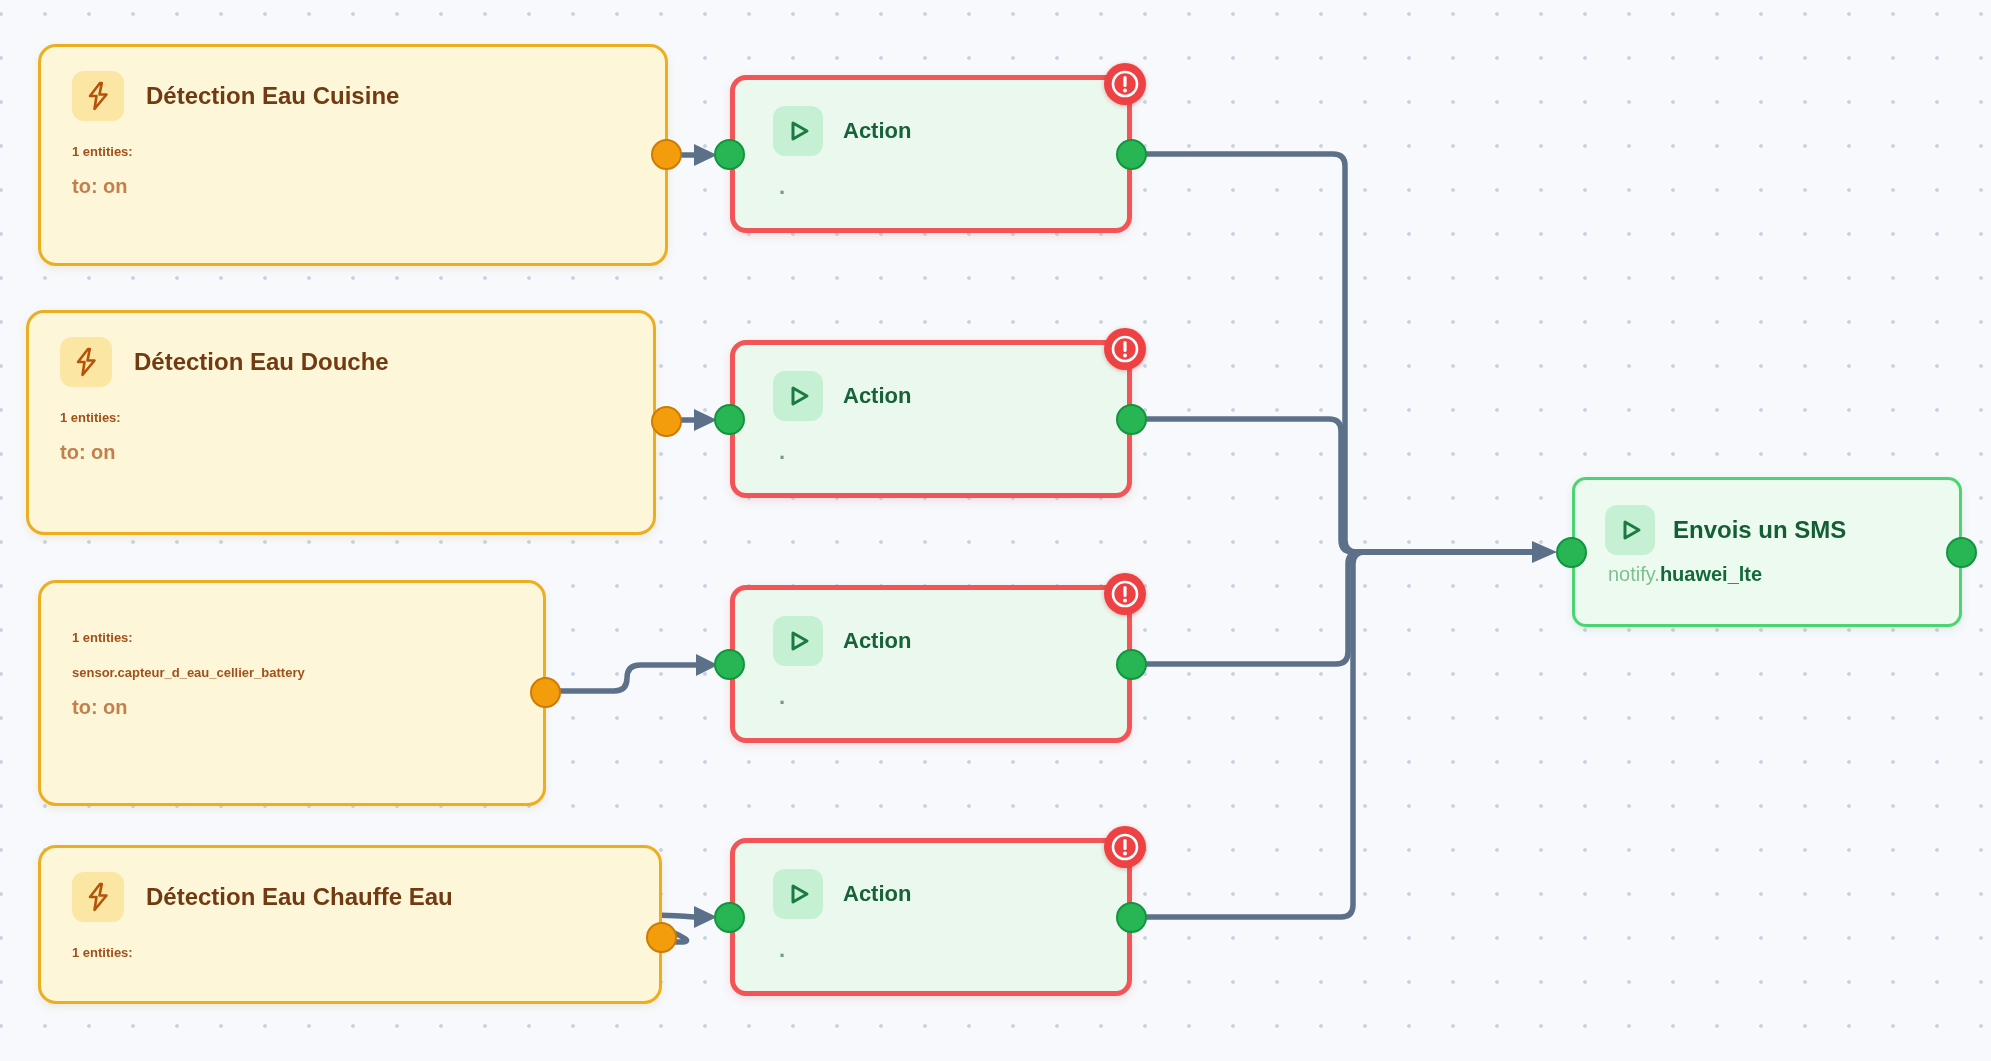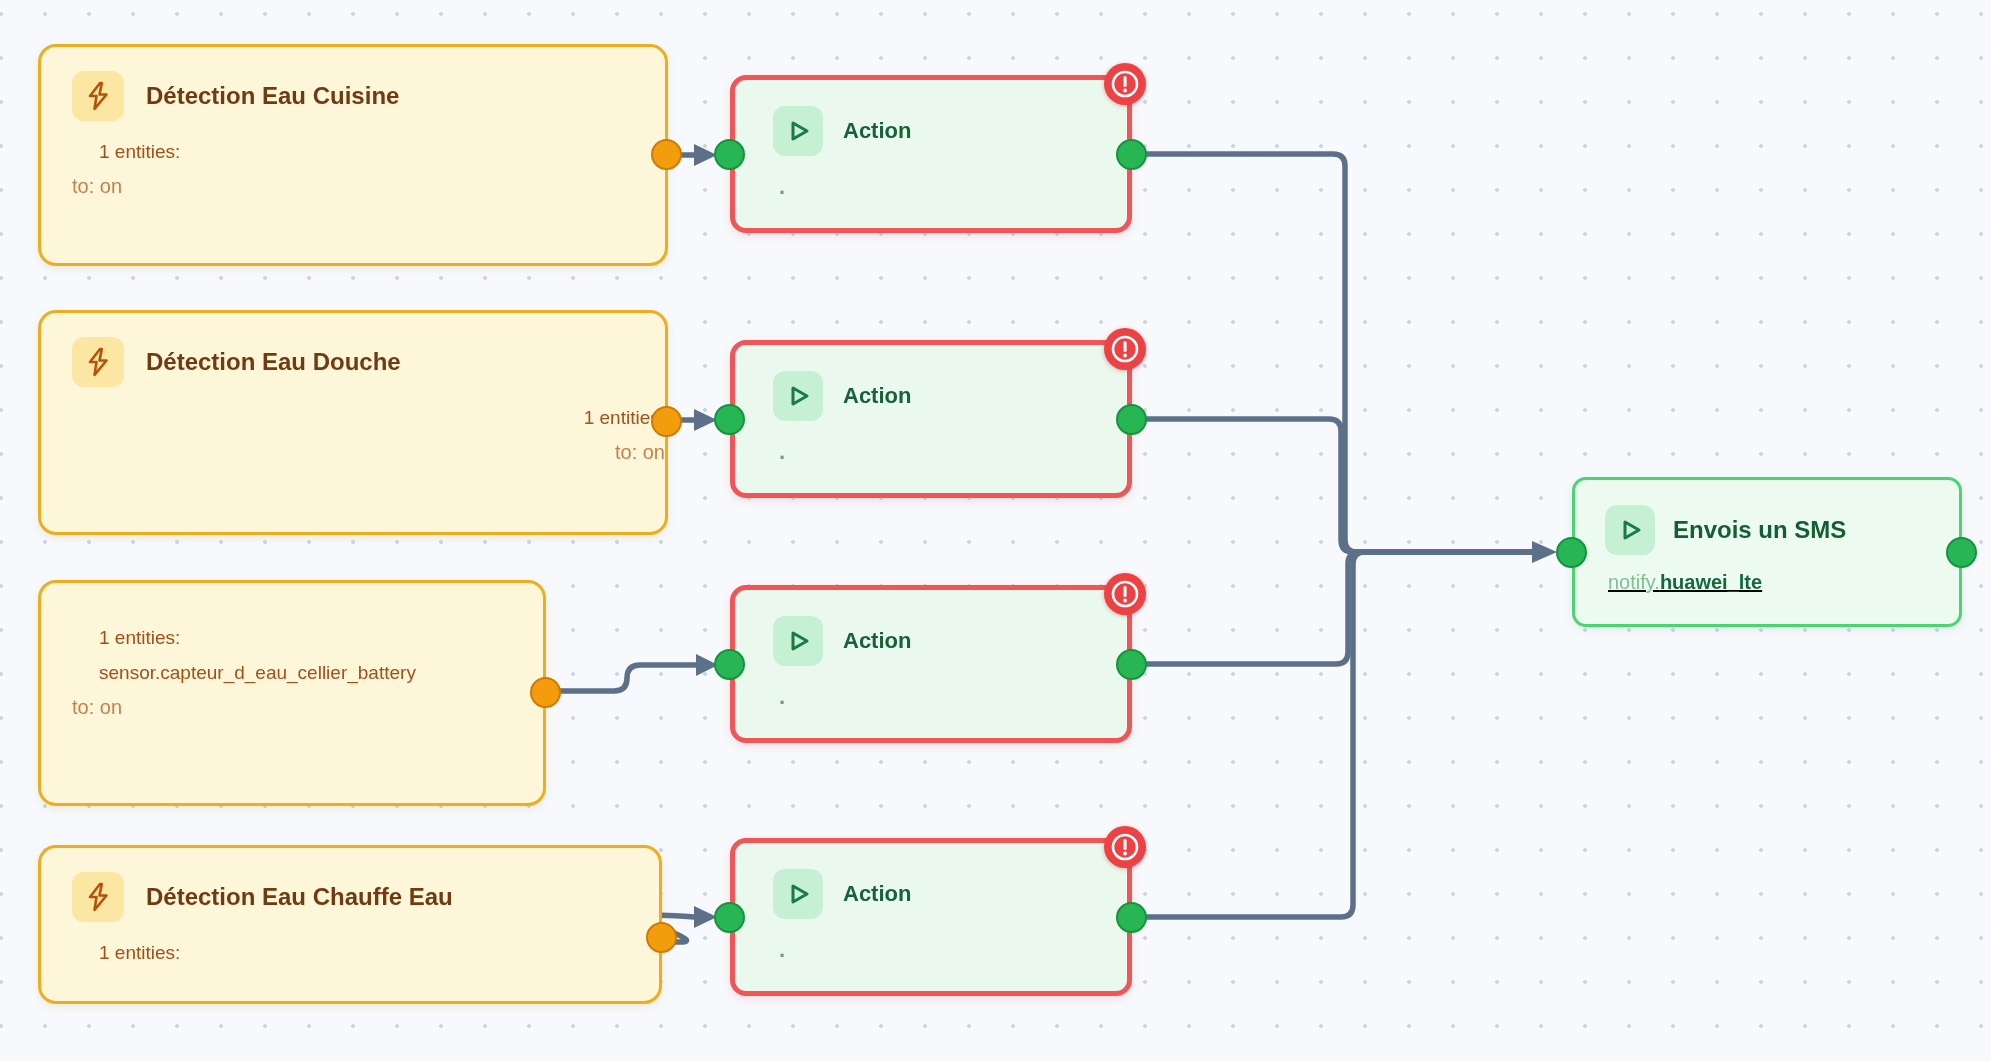--- a/index.html
+++ b/index.html
@@ -20,30 +20,30 @@
   .edge{stroke:#5d7089;stroke-width:5.5;fill:none;stroke-linecap:round;}
   .arrow{fill:#5d7089;stroke:none;}
 
   .node{position:absolute;box-sizing:border-box;z-index:2;}
   .trigger{
     background:#fdf6d9;border:3.5px solid #ecae21;border-radius:18px;
     padding:24px 0 0 31px;
     box-shadow:0 3px 8px rgba(190,140,30,0.14);
   }
   .t1{left:38px;top:44px;width:630px;height:222px;}
-  .t2{left:38px;top:310px;width:630px;height:225px;text-align:right;}
+  .t2{left:26px;top:310px;width:630px;height:225px;}
   .t3{left:38px;top:580px;width:508px;height:226px;}
   .t4{left:38px;top:845px;width:624px;height:159px;}
 
   .nhead{display:flex;align-items:center;}
   .nicon{flex:0 0 auto;display:flex;align-items:center;justify-content:center;border-radius:12px;}
   .ticon{width:52px;height:50px;background:#fbe7a3;margin-right:22px;}
   .trigger .ntitle{font-size:24px;font-weight:700;color:#713a10;white-space:nowrap;}
-  .tmeta{margin-top:13px;font-size:19px;font-weight:400;color:#a0511b;line-height:35px;white-space:nowrap;margin-left:27px;}
-  .tstate{font-size:20px;font-weight:400;color:#c2804e;line-height:35px;white-space:nowrap;}
+  .tmeta{margin-top:13px;font-size:13px;font-weight:700;color:#a0511b;line-height:35px;white-space:nowrap;}
+  .tstate{font-size:20px;font-weight:700;color:#c2804e;line-height:35px;white-space:nowrap;}
 
   .action{
     background:#eaf8ee;border:5px solid #f15558;border-radius:16px;
     padding:26px 0 0 38px;
     box-shadow:0 3px 8px rgba(220,90,90,0.16);
     text-align:right;
   }
   .a1{left:730px;top:75px;width:402px;height:158px;}
   .a2{left:730px;top:340px;width:402px;height:158px;}
   .a3{left:730px;top:585px;width:402px;height:158px;}
@@ -53,21 +53,21 @@
   .adot{position:absolute;left:44px;top:96px;font-size:22px;font-weight:700;color:#6f9f80;line-height:22px;}
 
   .output-node{
     background:#edfaf0;border:3px solid #4cd473;border-radius:14px;
     padding:25px 0 16px 30px;
     box-shadow:0 3px 8px rgba(90,160,110,0.14);
   }
   .o1{left:1572px;top:477px;width:390px;height:150px;}
   .output-node .ntitle{font-size:24px;font-weight:700;color:#135f33;white-space:nowrap;}
   .oicon{width:50px;height:50px;background:#c5f0d3;margin-right:18px;}
-  .osub{margin-top:13px;margin-left:3px;font-size:20px;line-height:28px;white-space:nowrap;text-decoration:underline;}
+  .osub{margin-top:5px;margin-left:3px;font-size:20px;line-height:28px;white-space:nowrap;}
   .osub .svc-prefix{color:#7fc091;font-weight:400;}
   .osub .svc-name{color:#14693a;font-weight:700;}
 
   .handle{position:absolute;width:31px;height:31px;border-radius:50%;box-sizing:border-box;z-index:5;}
   .handle.green{background:#27b653;border:2.5px solid #149440;}
   .handle.orange{background:#f49d0c;border:2.5px solid #cd7b03;}
 
   .err-badge{
     position:absolute;width:42px;height:42px;border-radius:50%;
     background:#ee4143;z-index:6;display:flex;align-items:center;justify-content:center;

